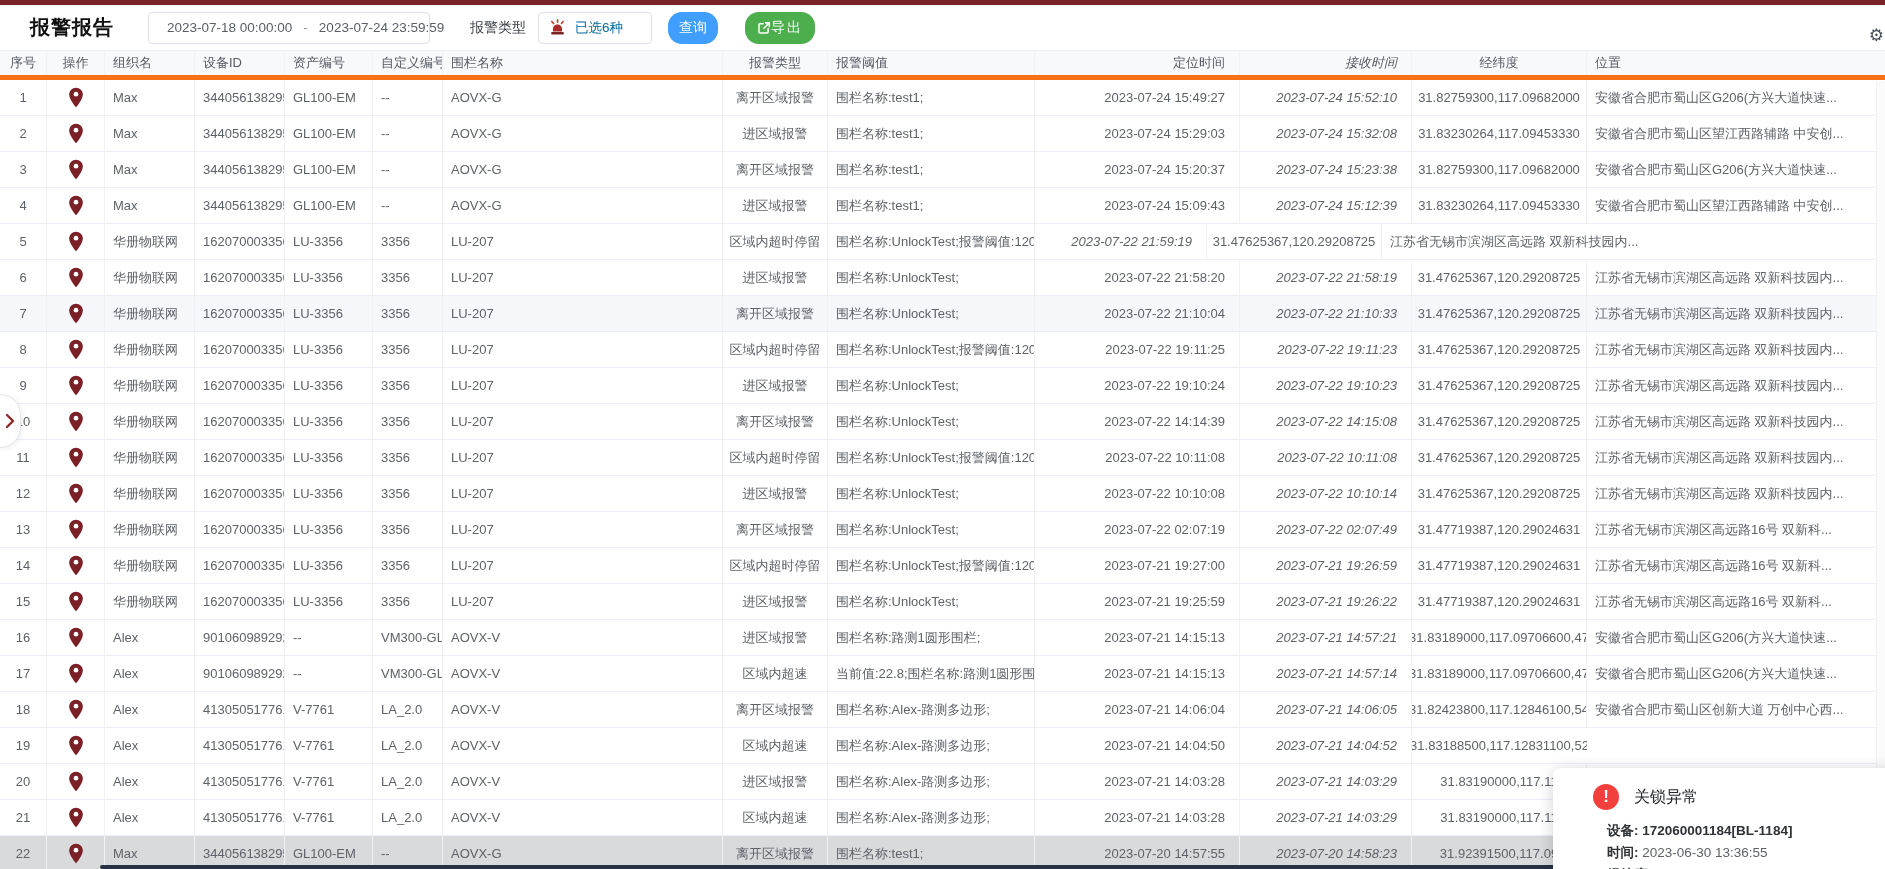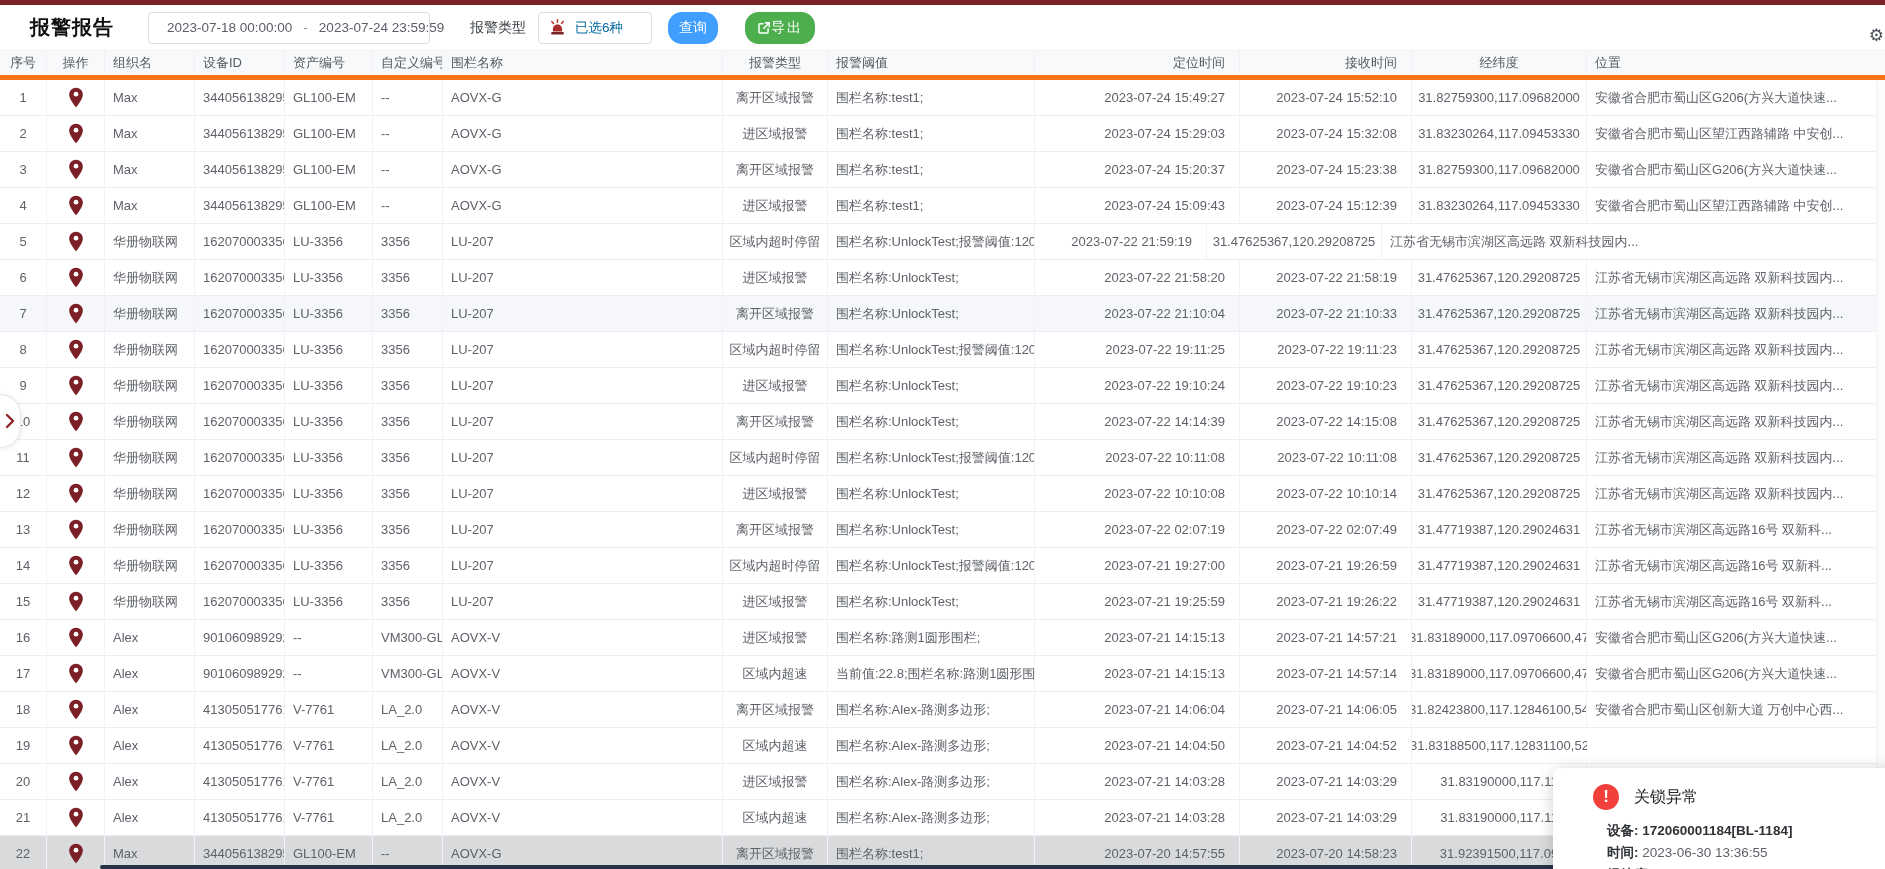--- a/index.html
+++ b/index.html
@@ -42,21 +42,21 @@
   .col-0{width:47px;justify-content:center;padding:0;}
   .col-1{width:58px;justify-content:center;padding:0;}
   .col-2{width:90px;}
   .col-3{width:90px;}
   .col-4{width:88px;}
   .col-5{width:70px;}
   .col-6{width:280px;}
   .col-7{width:105px;justify-content:center;}
   .col-8{width:207px;}
   .col-9{width:205px;justify-content:flex-end;padding-right:14px;}
-  .col-10{width:172px;justify-content:flex-end;padding-right:14px;}
+  .col-10{width:172px;justify-content:flex-end;padding-right:14px;font-style:italic;}
   .col-11{width:175px;justify-content:center;padding:0;}
   .col-12{width:298px;padding-right:16px;}
   .pin{display:block;cursor:pointer;}
   
   .vscroll{position:absolute;right:0;top:81px;bottom:0;width:8px;background:#fbfbfc;border-left:1px solid #f2f3f6;}
   .hscroll-thumb{position:absolute;left:100px;width:1770px;bottom:0;height:4px;background:#273246;border-radius:2px;cursor:pointer;}
   .expand-handle{
     position:absolute;left:0;top:394px;width:20px;height:52px;background:#fff;
     border:1px solid #e4e7ed;border-left:none;border-radius:0 26px 26px 0;
     box-shadow:1px 1px 5px rgba(0,0,0,.08);display:flex;align-items:center;justify-content:center;cursor:pointer;

